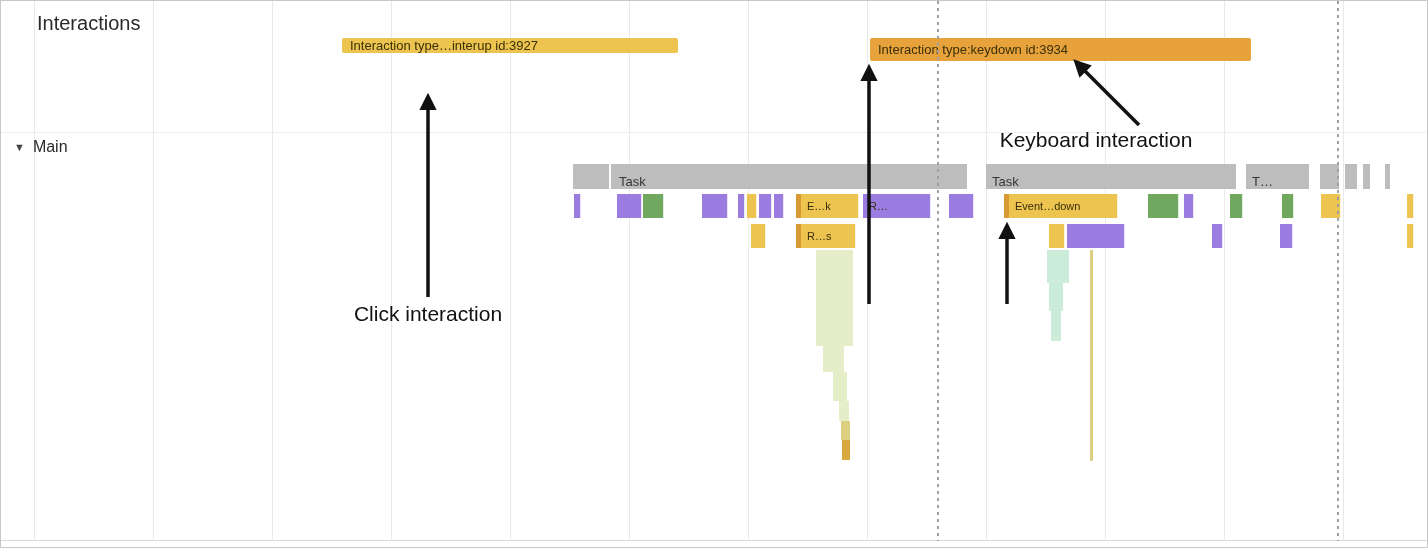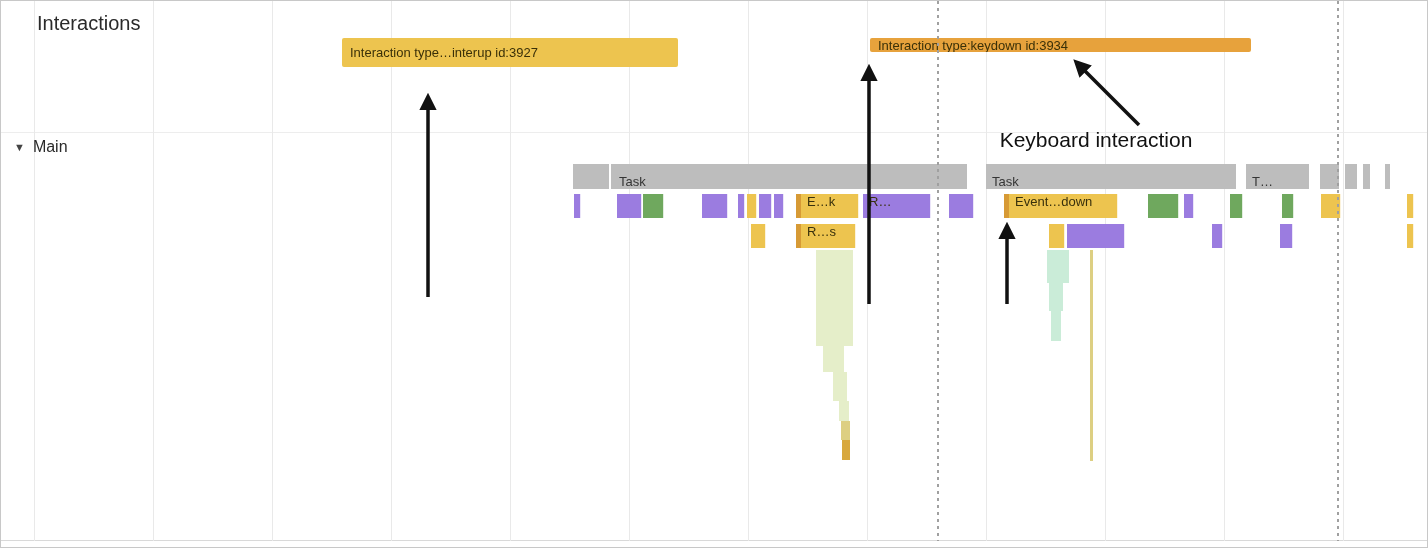--- a/index.html
+++ b/index.html
@@ -5,21 +5,21 @@
   *{box-sizing:border-box;margin:0;padding:0}
   body{font-family:"Liberation Sans",sans-serif;background:#fff}
   .panel{position:relative;width:1428px;height:548px;background:#fff;border:1px solid #c8c8c8;overflow:hidden}
   #chart-layer{position:absolute;inset:0}
   .gridline{position:absolute;top:0;height:540px;width:1px;background:#e9e9e9}
   .hsep{position:absolute;left:0;right:0;height:1px;background:#ededed}
   .sep-tracks{top:131px}
   .sep-bottom{top:539px;background:#d9d9d9}
   .bar{position:absolute;border-radius:2px;font-size:13px;color:#3a3008;display:flex;align-items:center;padding-left:8px;white-space:nowrap;overflow:hidden;z-index:2}
   .task{position:absolute;background:#bdbdbd;font-size:13px;color:#353535;display:flex;align-items:flex-end;white-space:nowrap;overflow:hidden;border-right:1px solid #fff;z-index:2}
-  .chip{position:absolute;font-size:13px;color:#38300c;display:flex;align-items:flex-start;padding-left:6px;white-space:nowrap;overflow:hidden;border-right:1px solid rgba(255,255,255,.8);z-index:2}
+  .chip{position:absolute;font-size:11px;color:#38300c;display:flex;align-items:center;padding-left:6px;white-space:nowrap;overflow:hidden;border-right:1px solid rgba(255,255,255,.8);z-index:2}
   .seg{position:absolute;z-index:1}
   .dotted{position:absolute;top:0;height:540px;width:2px;z-index:5;
     background-image:repeating-linear-gradient(to bottom,#a0a0a0 0 3px,transparent 3px 7px)}
   .track-label{position:absolute;font-size:20px;color:#2a2a2a;z-index:4}
   .interactions-label{left:36px;top:11px}
   .main-header{position:absolute;left:13px;top:137px;font-size:16px;color:#2a2a2a;display:flex;align-items:center;gap:8px;z-index:4;cursor:default}
   .tri{font-size:11px;color:#444}
   .ann{position:absolute;font-size:21px;color:#111;white-space:nowrap;z-index:7}
   .click-ann{left:427px;top:301px;transform:translateX(-50%)}
   .keyboard-ann{left:1095px;top:127px;transform:translateX(-50%)}
@@ -41,24 +41,24 @@
       <div class="gridline" style="left: 271px;"></div>
       <div class="gridline" style="left: 390px;"></div>
       <div class="gridline" style="left: 509px;"></div>
       <div class="gridline" style="left: 628px;"></div>
       <div class="gridline" style="left: 747px;"></div>
       <div class="gridline" style="left: 866px;"></div>
       <div class="gridline" style="left: 985px;"></div>
       <div class="gridline" style="left: 1104px;"></div>
       <div class="gridline" style="left: 1223px;"></div>
       <div class="gridline" style="left: 1342px;"></div>
-      <div class="bar" style="left: 341px; top: 37px; width: 336px; height: 29px; background: rgb(237, 196, 79);">
+      <div class="bar" style="left: 341px; top: 37px; width: 336px; height: 15px; background: rgb(237, 196, 79);">
         <span>Interaction type…interup id:3927</span>
       </div>
-      <div class="bar" style="left: 869px; top: 37px; width: 381px; height: 14px; background: rgb(231, 162, 60);">
+      <div class="bar" style="left: 869px; top: 37px; width: 381px; height: 23px; background: rgb(231, 162, 60);">
         <span>Interaction type:keydown id:3934</span>
       </div>
       <div class="task" style="left: 572px; top: 163px; width: 37px; height: 25px; padding-left: 6px;"></div>
       <div class="task" style="left: 610px; top: 163px; width: 357px; height: 25px; padding-left: 8px;">
         <span>Task</span>
       </div>
       <div class="task" style="left: 985px; top: 163px; width: 251px; height: 25px; padding-left: 6px;">
         <span>Task</span>
       </div>
       <div class="task" style="left: 1245px; top: 163px; width: 64px; height: 25px; padding-left: 6px;">
@@ -115,20 +115,21 @@
       <div class="dotted" style="left: 1336px;"></div>
     </div>
 
   <div class="track-label interactions-label">Interactions</div>
 
   <div class="main-header">
     <span class="tri">▼</span>
     <span>Main</span>
   </div>
 
+  <div class="ann click-ann">Click interaction</div>
 
   <div class="ann keyboard-ann">Keyboard interaction</div>
 
 
   <svg id="arrow-layer" width="1428" height="548" viewBox="0 0 1428 548">
     <defs>
       <marker id="ah" viewBox="0 0 10 10" refX="7" refY="5" markerWidth="5" markerHeight="5" orient="auto-start-reverse">
         <path d="M 0 0 L 10 5 L 0 10 z" fill="#111"></path>
       </marker>
     </defs>

